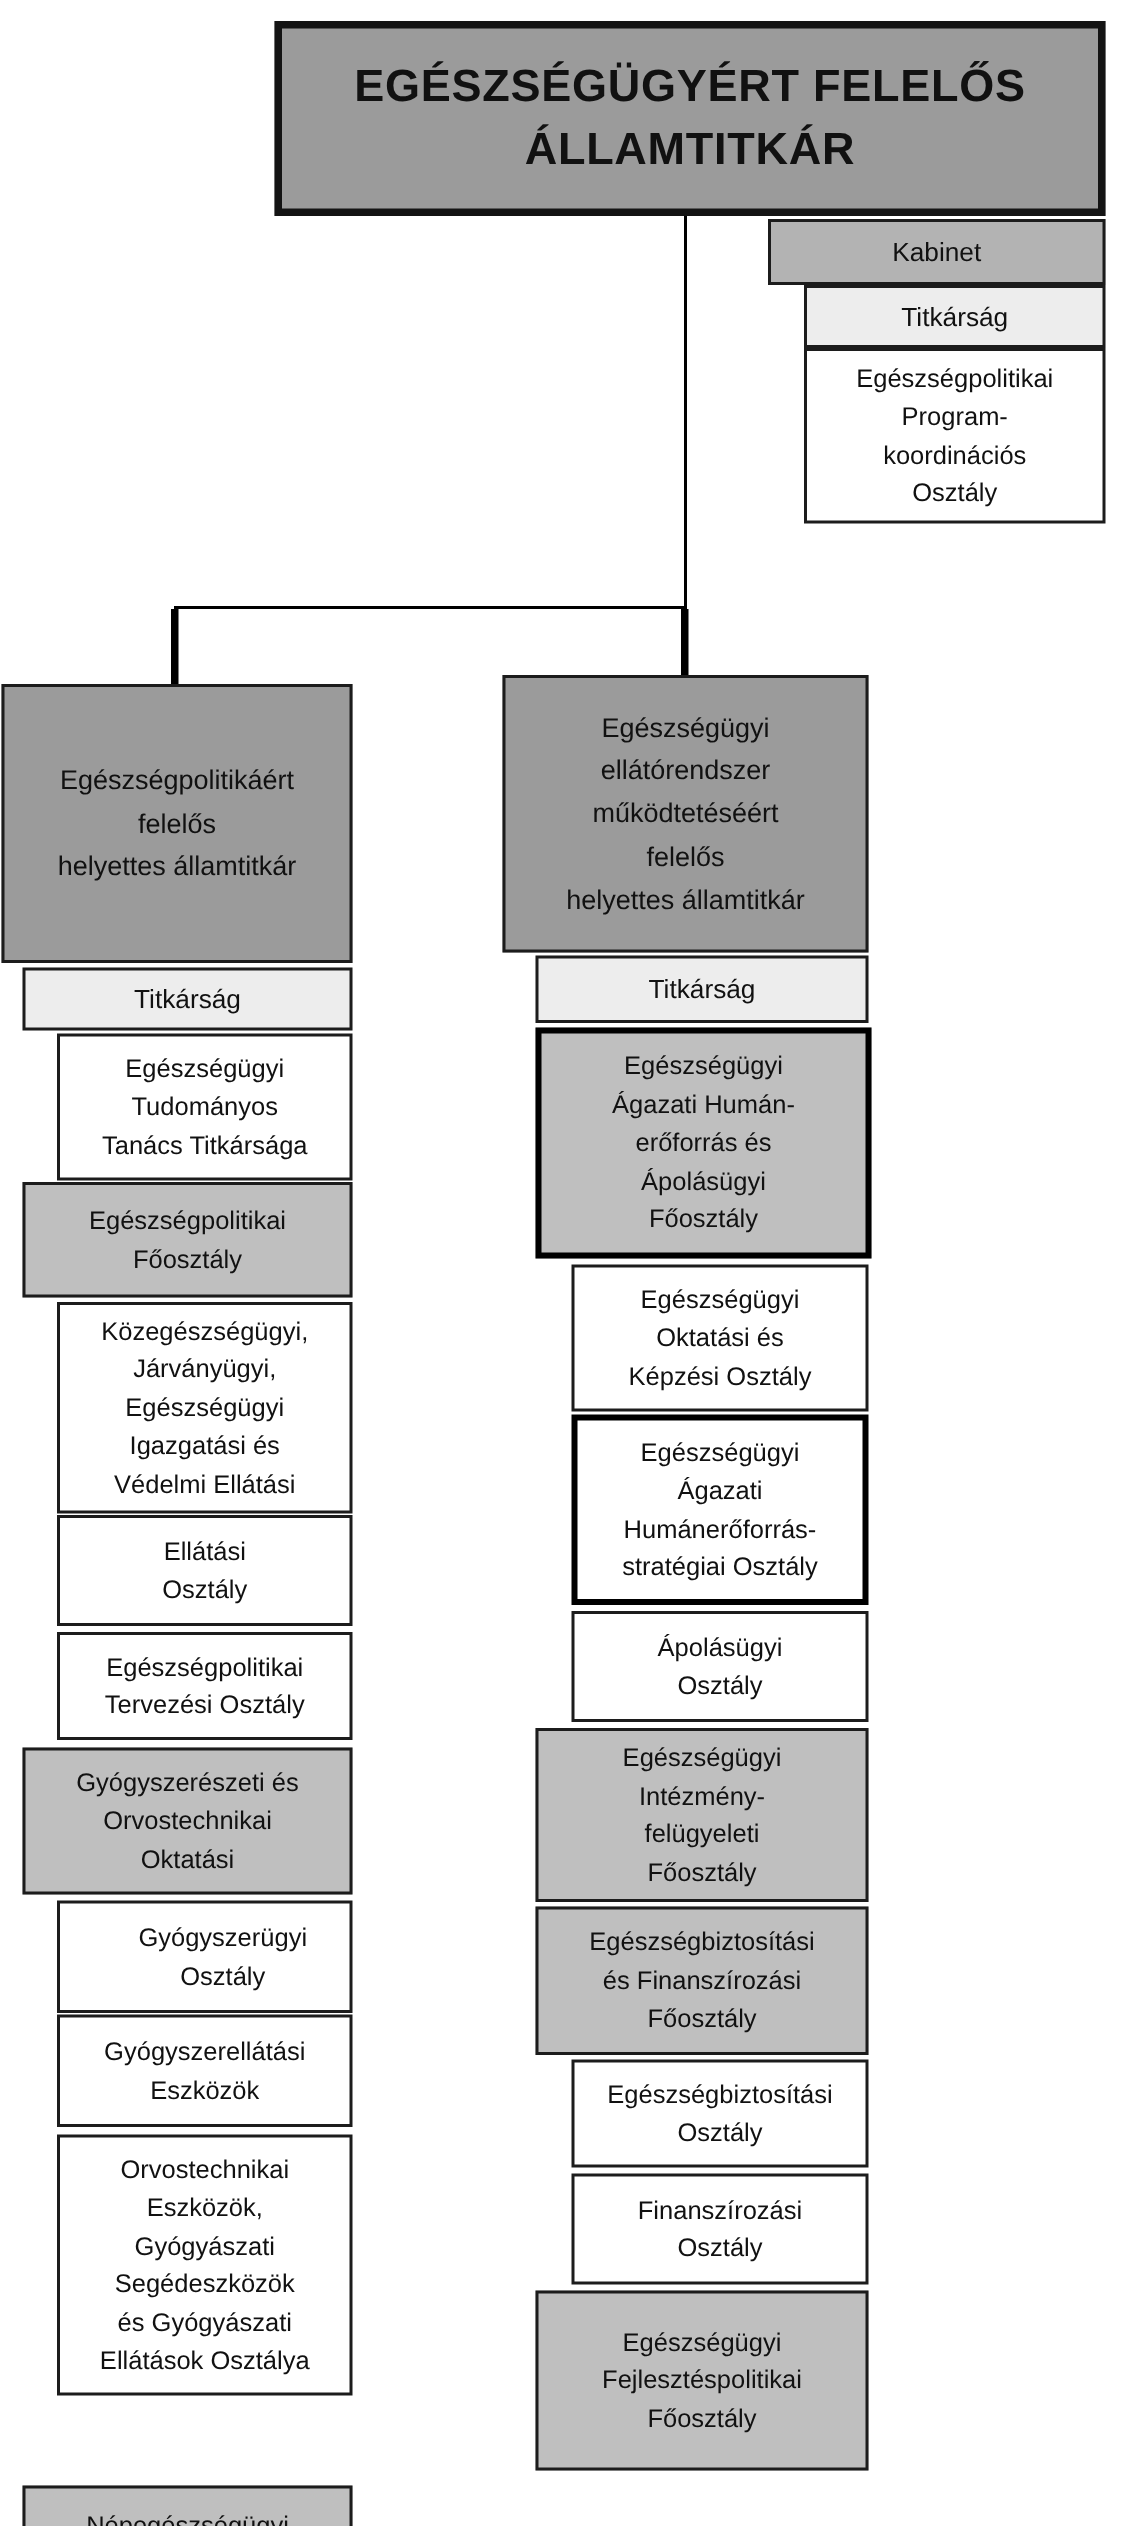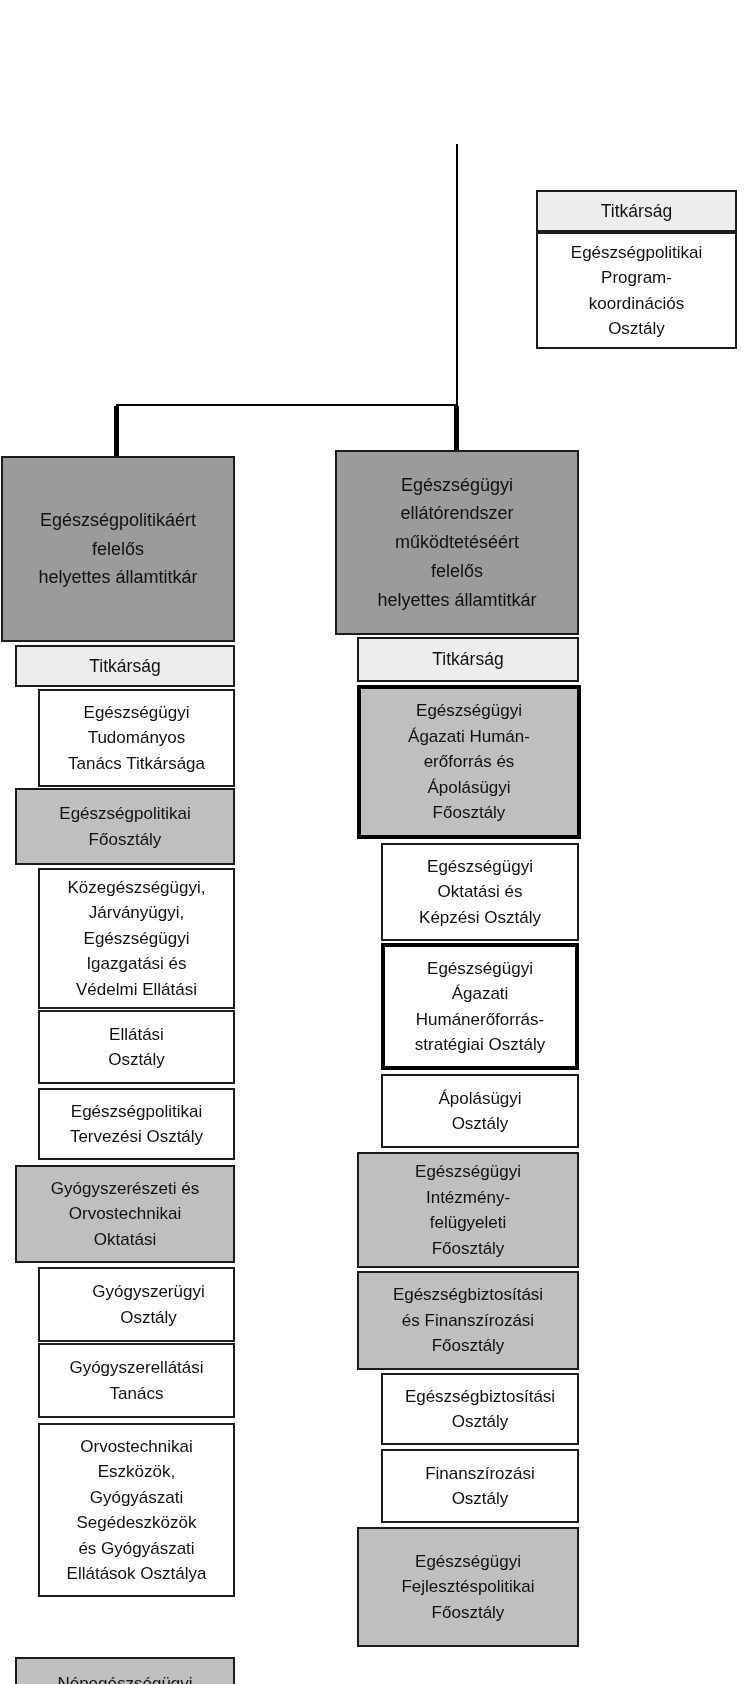--- a/index.html
+++ b/index.html
@@ -45,21 +45,24 @@
 </head>
 <body>
 
 <div class="canvas">
 
   <div class="line" style="left:456px;top:144px;width:2px;height:261px;"></div>
   <div class="line" style="left:116px;top:404px;width:342px;height:2px;"></div>
   <div class="line" style="left:114px;top:406px;width:5px;height:50px;"></div>
   <div class="line" style="left:454px;top:406px;width:5px;height:44px;"></div>
 
+  <div class="box b-top fill-dark top-title" style="left:183px;top:14px;width:554px;height:130px;">EGÉSZSÉGÜGYÉRT FELELŐS
+ÁLLAMTITKÁR</div>
 
+  <div class="box b-thin fill-kab bar" style="left:512px;top:146px;width:225px;height:44px;">Kabinet</div>
   <div class="box b-thin fill-light bar" style="left:536px;top:190px;width:201px;height:42px;">Titkárság</div>
   <div class="box b-thin fill-white" style="left:536px;top:232px;width:201px;height:117px;">Egészségpolitikai
 Program-
 koordinációs
 Osztály</div>
 
   <div class="box b-thin fill-dark head" style="left:1px;top:456px;width:234px;height:186px;">Egészségpolitikáért
 felelős
 helyettes államtitkár</div>
   <div class="box b-thin fill-light bar" style="left:15px;top:645px;width:220px;height:42px;">Titkárság</div>
@@ -76,21 +79,21 @@
   <div class="box b-thin fill-white" style="left:38px;top:1010px;width:197px;height:74px;">Ellátási
 Osztály</div>
   <div class="box b-thin fill-white" style="left:38px;top:1088px;width:197px;height:72px;">Egészségpolitikai
 Tervezési Osztály</div>
   <div class="box b-thin fill-mid" style="left:15px;top:1165px;width:220px;height:98px;">Gyógyszerészeti és
 Orvostechnikai
 Oktatási</div>
   <div class="box b-thin fill-white" style="left:38px;top:1267px;width:197px;height:75px;padding-left:28px;">Gyógyszerügyi
 Osztály</div>
   <div class="box b-thin fill-white" style="left:38px;top:1343px;width:197px;height:75px;">Gyógyszerellátási
-Tanács</div>
+Eszközök</div>
   <div class="box b-thin fill-white" style="left:38px;top:1423px;width:197px;height:174px;">Orvostechnikai
 Eszközök,
 Gyógyászati
 Segédeszközök
 és Gyógyászati
 Ellátások Osztálya</div>
   <div class="box b-thin fill-mid" style="left:15px;top:1657px;width:220px;height:78px;">Népegészségügyi
 Főosztály</div>
 
   <div class="box b-thin fill-dark head" style="left:335px;top:450px;width:244px;height:185px;">Egészségügyi

